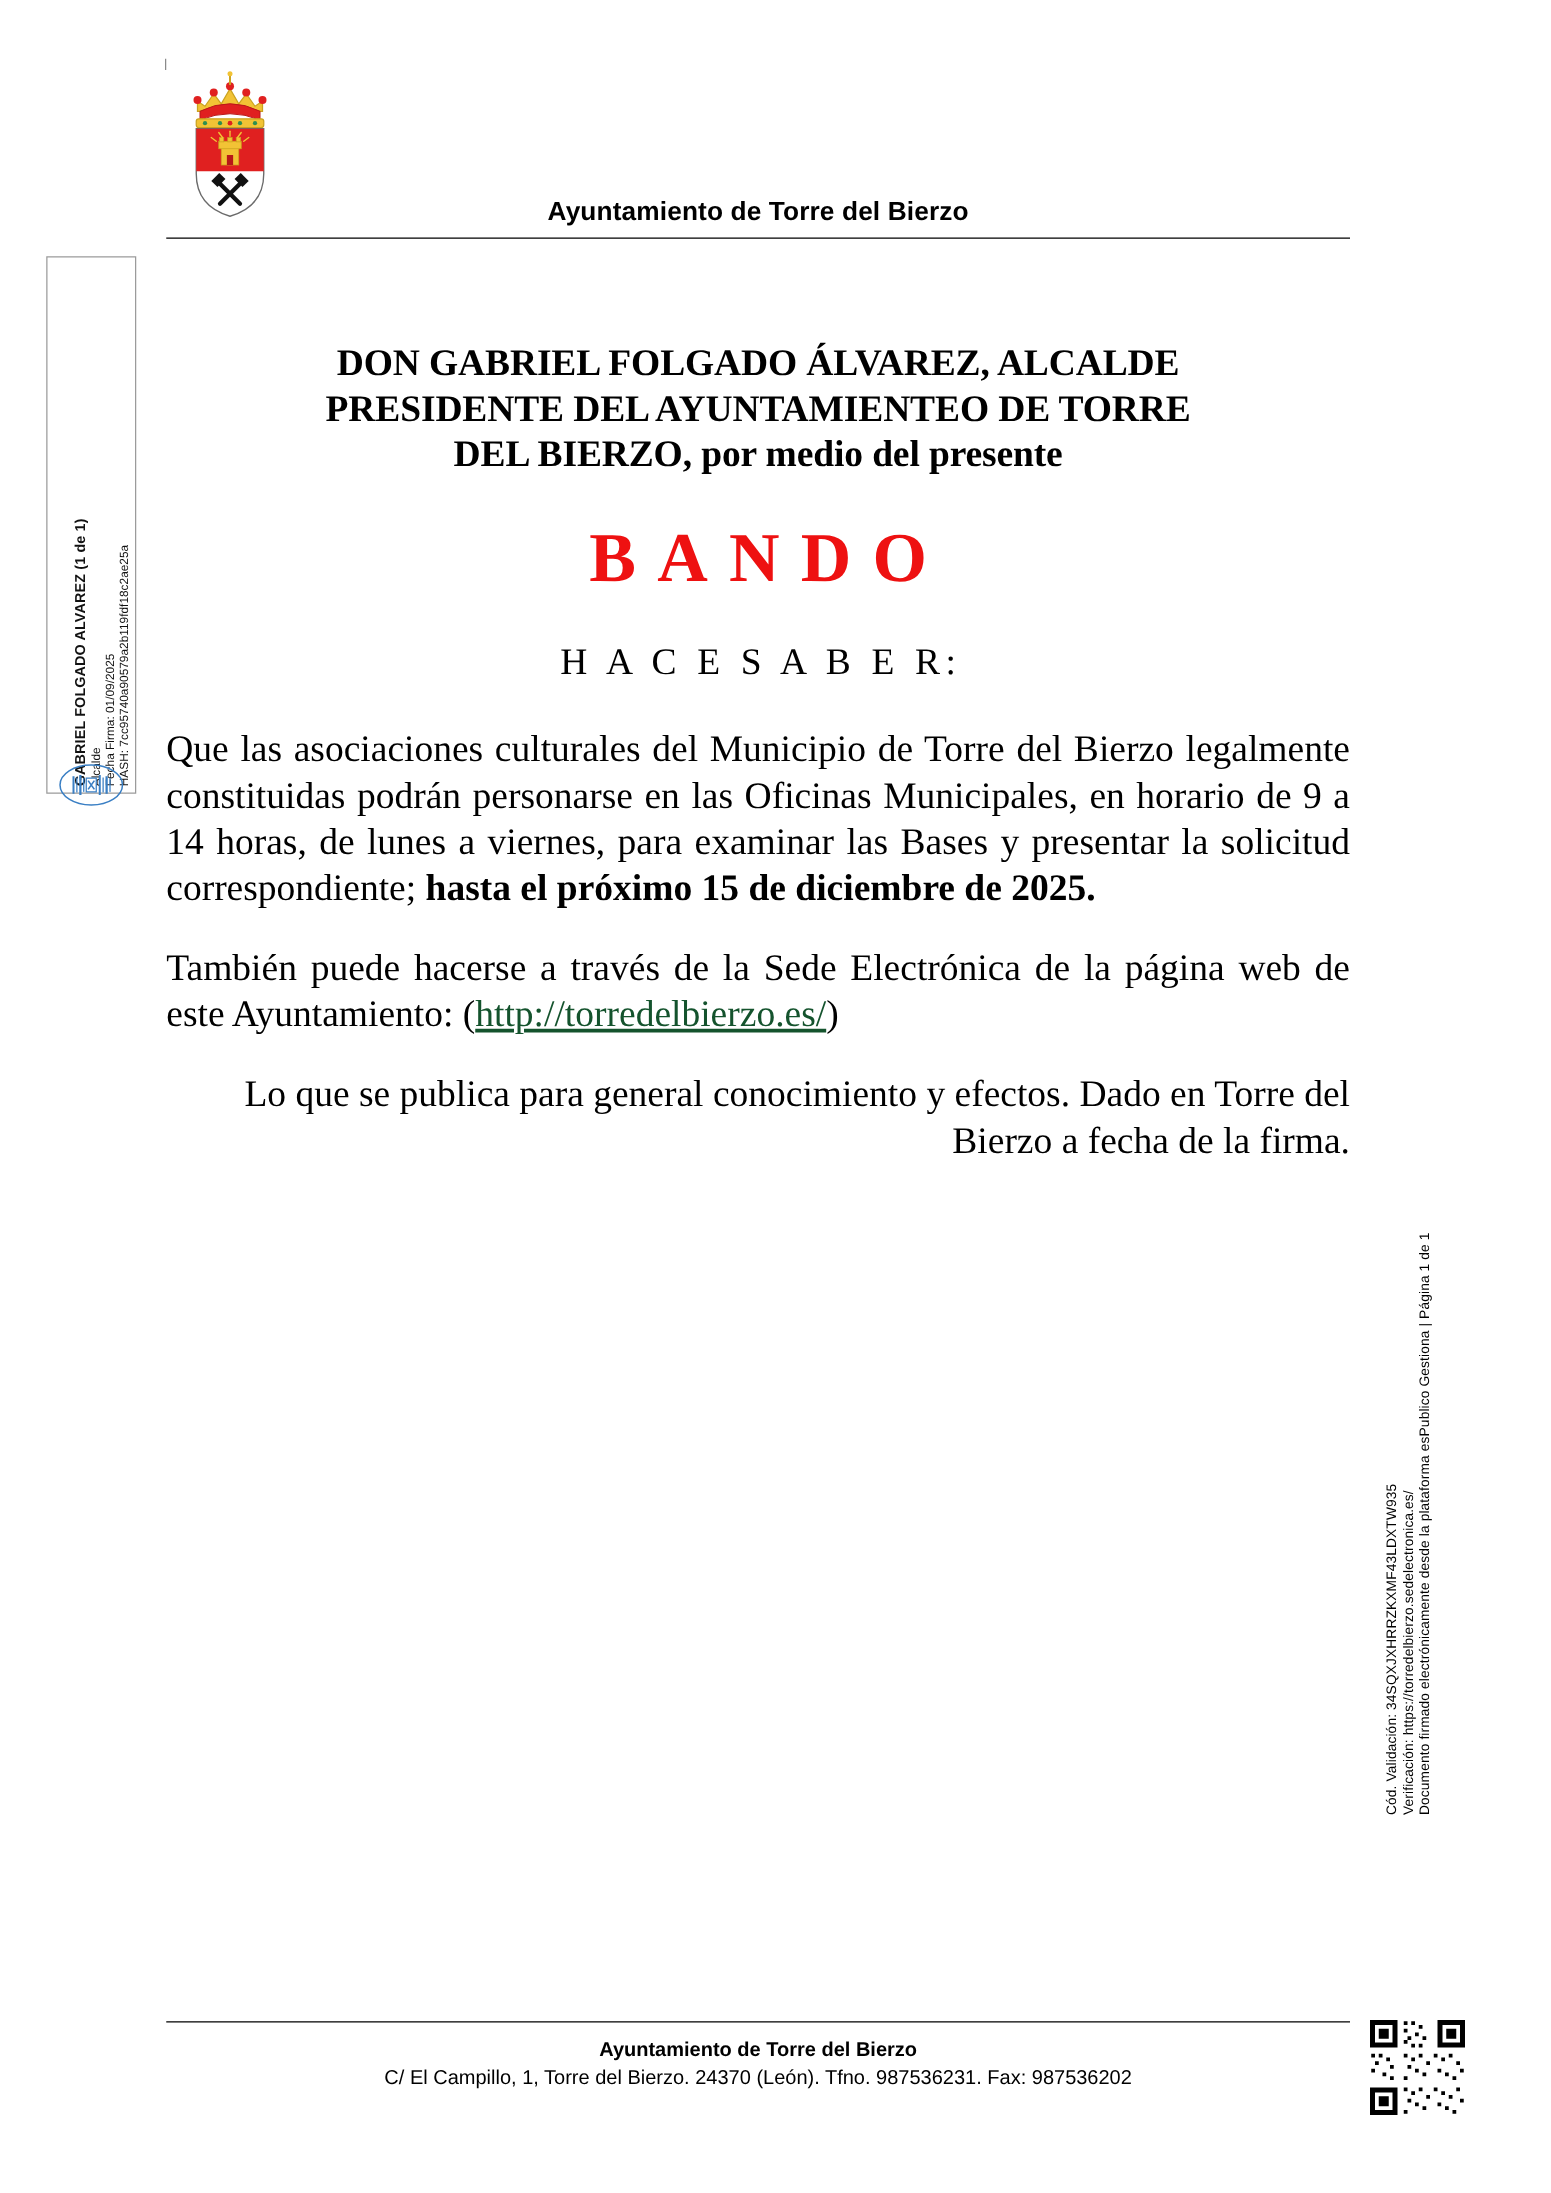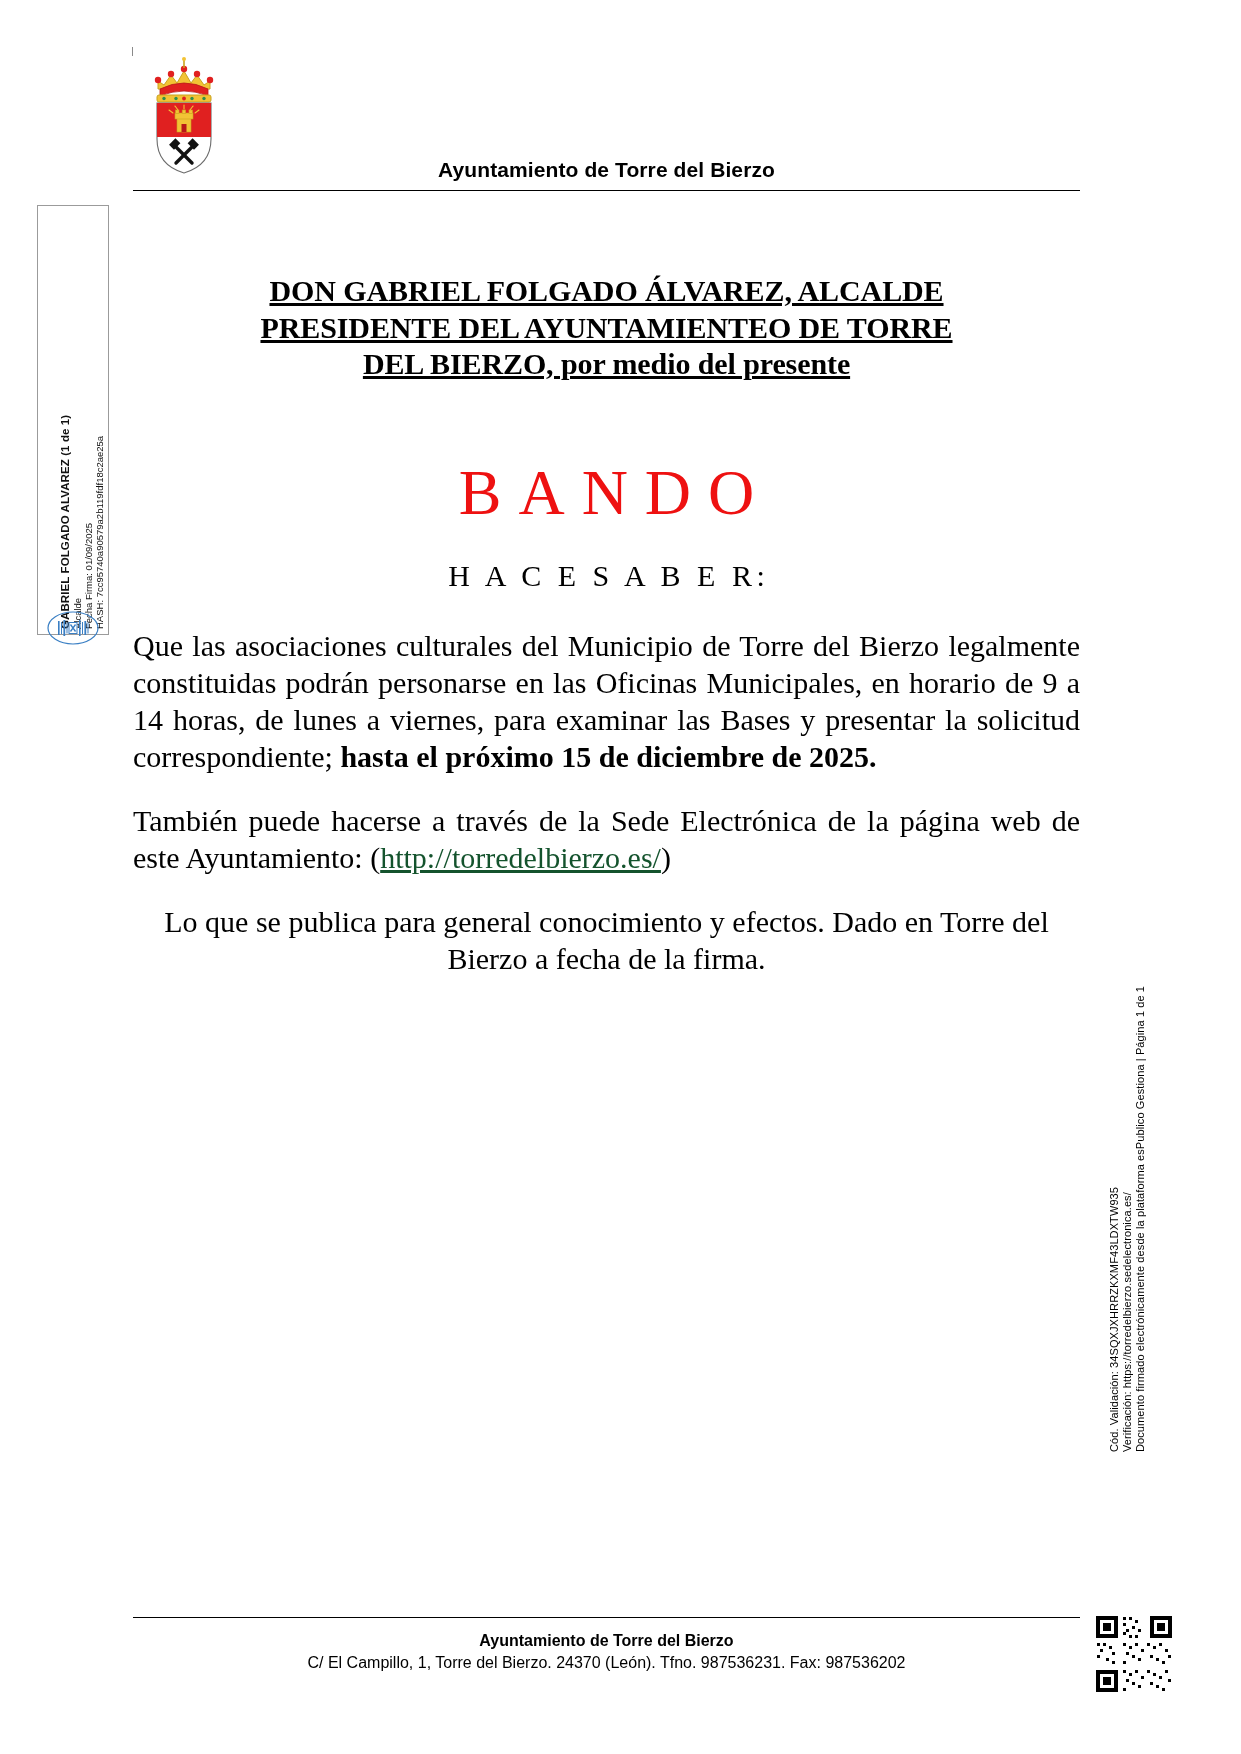--- a/index.html
+++ b/index.html
@@ -90,29 +90,28 @@
 
   .doc-title {
     margin-top: 58px;
     text-align: center;
     font-family: "Liberation Serif", serif;
     font-weight: bold;
     font-size: 30px;
     line-height: 36.5px;
     letter-spacing: -0.1px;
     padding: 0 22px;
-    text-decoration: underline;
   }
 
   .bando {
-    margin-top: 74px;
-    text-align: center;
-    font-family: "Liberation Serif", serif;
-    font-weight: normal;
-    font-size: 64px;
+    margin-top: 28px;
+    text-align: center;
+    font-family: "Liberation Serif", serif;
+    font-weight: bold;
+    font-size: 56px;
     line-height: 72px;
     letter-spacing: 17px;
     text-indent: 17px;
   }
 
   .hace-saber {
     margin-top: 30px;
     text-align: center;
     font-family: "Liberation Serif", serif;
     font-size: 30px;
@@ -125,21 +124,21 @@
 
   p.body {
     margin: 0 0 27px 0;
     text-align: justify;
     font-family: "Liberation Serif", serif;
     font-size: 30px;
     line-height: 37px;
     color: #000;
     hyphens: none;
   }
-  p.body.last-left { text-align: center; }
+  p.body.last-left { text-align: right; }
   p.body b { font-weight: bold; }
   a.link {
     color: #14532d;
     text-decoration: underline;
   }
 
   .doc-signed {
     margin-top: 6px;
     font-family: "Liberation Serif", serif;
     font-size: 30px;

